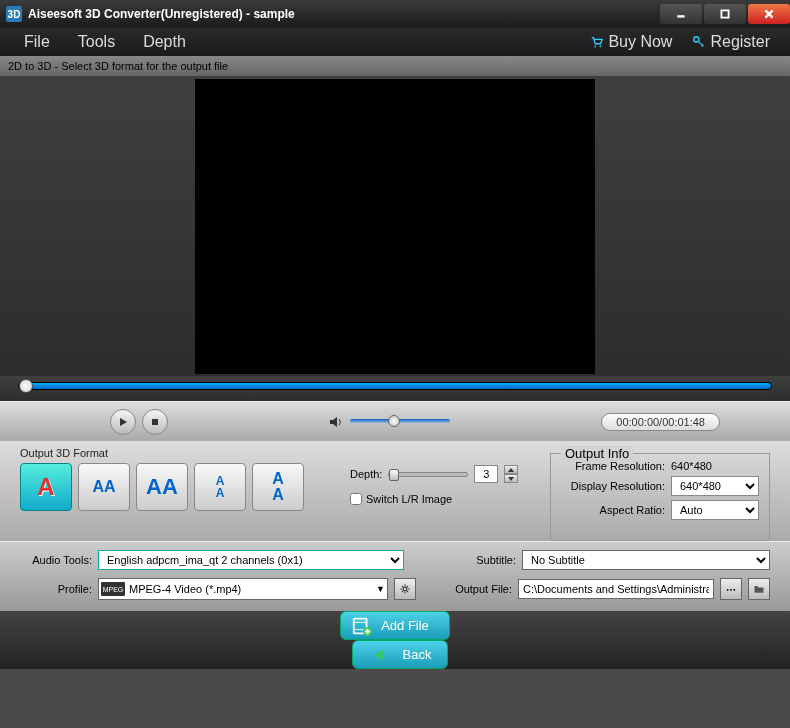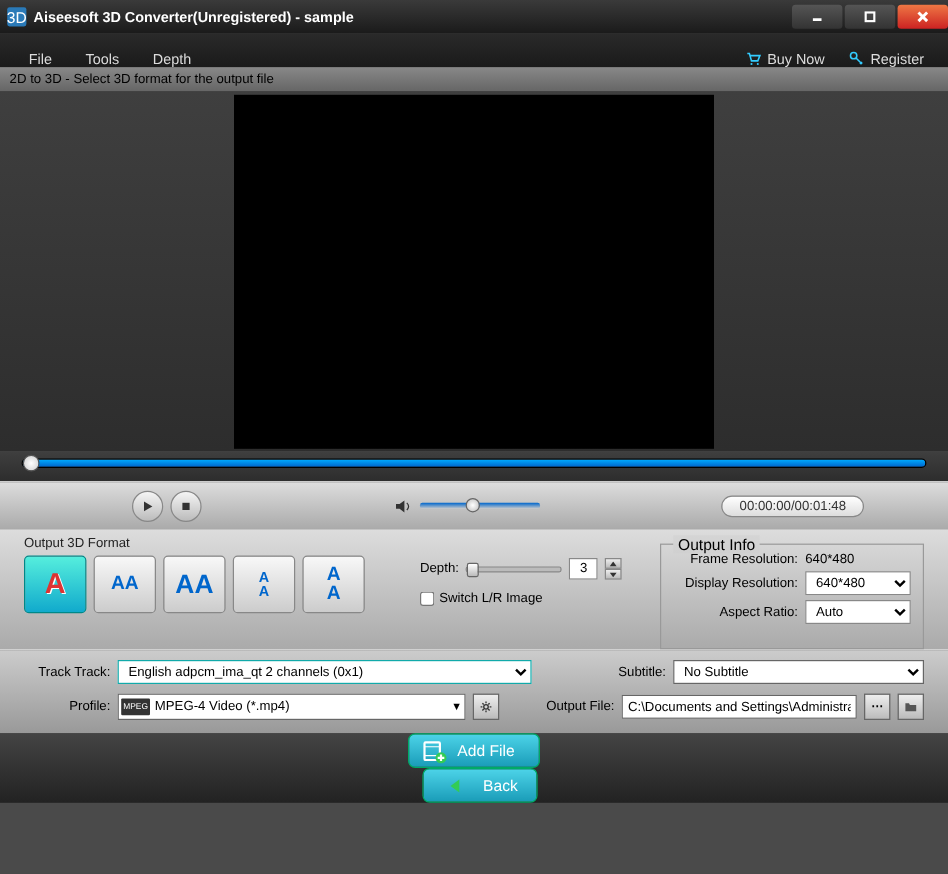--- a/index.html
+++ b/index.html
@@ -1,30 +1,30 @@
 <!DOCTYPE html>
 <html><head>
 <meta charset="utf-8">
 <style>
 * { margin:0; padding:0; box-sizing:border-box; font-family:Arial,sans-serif; }
 body { width:790px; height:728px; background:#4a4a4a; overflow:hidden; }
 
 
 .titlebar { height:28px; background:linear-gradient(#3a3a3a,#1a1a1a); display:flex; align-items:center; color:#fff; font-size:12px; padding:0 0 0 6px; }
-.titlebar .logo { width:16px; height:16px; background:#2a7ab8; border-radius:2px; margin-right:6px; display:flex; align-items:center; justify-content:center; font-size:13px; color:#fff; }
+.titlebar .logo { width:16px; height:16px; background:#2a7ab8; border-radius:2px; margin-right:6px; display:flex; align-items:center; justify-content:center; font-size:10px; color:#fff;font-weight:bold; }
 .titlebar .title { flex:1; font-weight:bold; }
 .winbtns { display:flex; }
 .winbtn { width:42px; height:20px; margin-left:2px; display:flex; align-items:center; justify-content:center; border-radius:3px; }
 .winbtn.min { background:linear-gradient(#555,#333); }
 .winbtn.max { background:linear-gradient(#555,#333); }
 .winbtn.close { background:linear-gradient(#e74,#c22); }
 .winbtn svg { width:12px; height:12px; }
 
 
-.menubar { height:28px; background:linear-gradient(#2a2a2a,#1a1a1a); display:flex; align-items:flex-end; color:#ddd; font-size:12px; padding:0 10px; }
+.menubar { height:28px; background:linear-gradient(#2a2a2a,#1a1a1a); display:flex; align-items:center; color:#ddd; font-size:16px; padding:0 10px; }
 .menubar .menuitem { padding:0 14px; cursor:pointer; }
 .menubar .spacer { flex:1; }
 .menubar .rbtn { display:flex; align-items:center; padding:0 10px; color:#ddd; cursor:pointer; }
 .menubar .rbtn svg { width:14px; height:14px; margin-right:4px; }
 
 
 .infobar { height:20px; background:linear-gradient(#888,#666); color:#000; font-size:11px; padding:2px 8px; display:flex; align-items:center; }
 
 
 .preview { height:300px; background:linear-gradient(#3f3f3f,#2d2d2d); display:flex; align-items:center; justify-content:center; }
@@ -70,21 +70,21 @@
 .outrow { display:flex; align-items:center; font-size:11px; margin:4px 0; }
 .outrow .olbl { width:110px; text-align:right; padding-right:6px; }
 .outrow .oval { flex:1; }
 .outrow select,.outrow .txt { flex:1; height:20px; font-size:11px; background:#fff; border:1px solid #888; padding:0 4px; }
 
 
 .setrows { height:70px; background:linear-gradient(#ccc,#999); padding:8px 20px; border-top:1px solid #eee; }
 .setrow { display:flex; align-items:center; margin-bottom:8px; gap:6px; }
 .setrow .slabel { width:72px; text-align:right; font-size:11px; }
 .setrow select { height:20px; font-size:11px; background:#fff; border:1px solid #666; padding:0 4px; }
-.setrow .dd-audio { width:345px; border:1px solid #1aa; }
+.setrow .dd-audio { width:306px; border:1px solid #1aa; }
 .setrow .dd-profile-wrap { width:290px; display:flex; align-items:center; height:22px; background:#fff; border:1px solid #666; padding:0 2px 0 2px; gap:4px; }
 .setrow .dd-profile-wrap .badg { width:24px;height:14px;background:#333;color:#fff;font-size:7px;display:flex;align-items:center;justify-content:center;border-radius:1px; }
 .iconsq { width:22px; height:22px; background:linear-gradient(#eee,#bbb); border:1px solid #666; display:flex; align-items:center; justify-content:center; cursor:pointer; }
 .iconsq svg { width:12px;height:12px; }
 .gap2 { width:40px; }
 
 
 .bottombar { height:58px; background:linear-gradient(#444,#222); display:flex; align-items:center; padding:0 20px;flex-direction:column; }
 .bigbtn { height:38px; background:linear-gradient(#4cd3e8,#1a9cb8); border:1px solid #0a6; border-radius:6px; display:flex; align-items:center; padding:0 16px; color:#fff; font-size:13px; cursor:pointer; gap:8px; }
 .bigbtn.grn { margin-left:auto;gap:12px; }
@@ -241,21 +241,21 @@
     </div>
     <div class="outrow">
       <div class="olbl">Aspect Ratio:</div>
       <select><option>Auto</option></select>
     </div>
   </div>
 </div>
 
 <div class="setrows">
   <div class="setrow">
-    <div class="slabel">Track Track:</div>
+    <div class="slabel">Audio Tools:</div>
     <select class="dd-audio"><option>English adpcm_ima_qt 2 channels (0x1)</option></select>
     <div class="gap2"></div>
     <div class="slabel" style="width:60px">Subtitle:</div>
     <select style="flex:1"><option>No Subtitle</option></select>
   </div>
   <div class="setrow">
     <div class="slabel">Profile:</div>
     <div class="dd-profile-wrap">
       <div class="badg">MPEG</div>
       <span style="font-size:11px;flex:1">MPEG-4 Video (*.mp4)</span>

